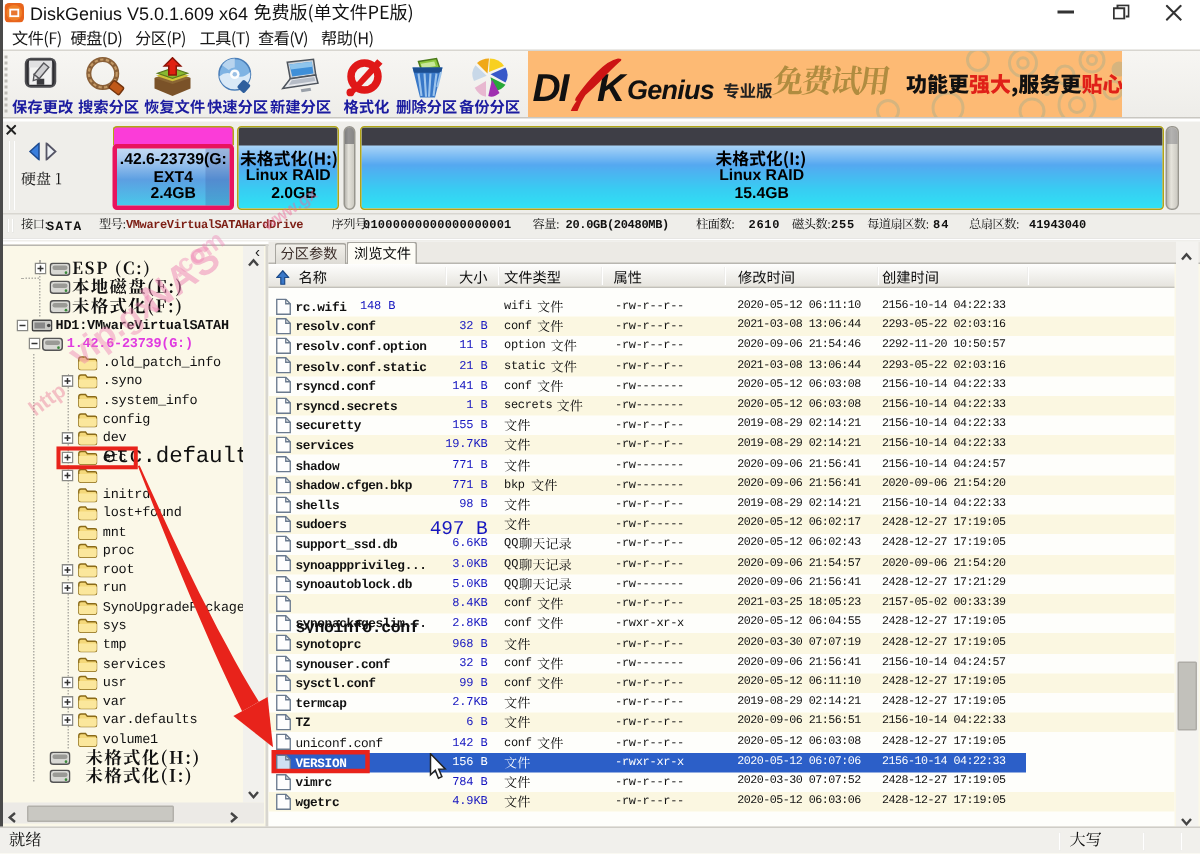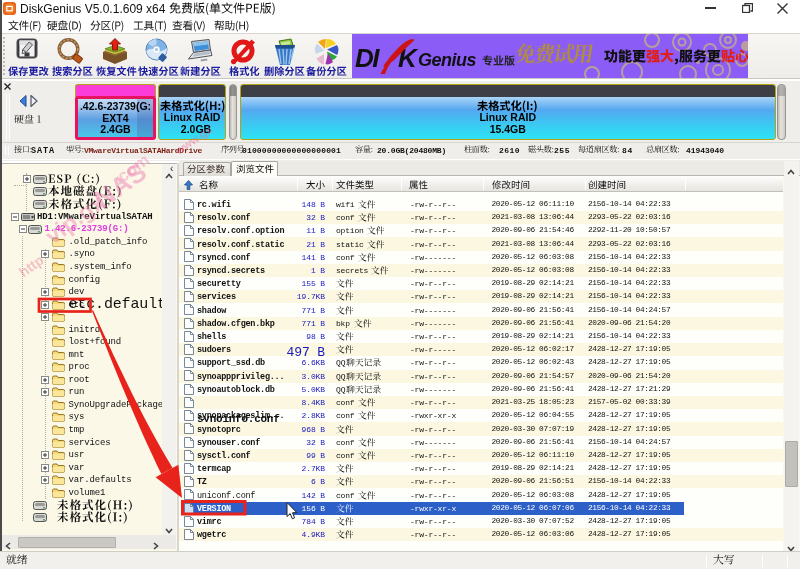--- a/index.html
+++ b/index.html
@@ -156,21 +156,21 @@
 <div class="ab" style="left:264.1px;top:66px">
     <svg width="40.8" height="11.7" viewBox="0 -9.0 40.8 11.7" style="display:block;overflow:visible">
       <path d="M7.1 -7.6V-1.6H8.0V-7.6ZM8.5 -8.5V-0.4C8.5 -0.2 8.5 -0.2 8.3 -0.2C8.2 -0.2 7.7 -0.1 7.2 -0.2C7.4 0.1 7.5 0.6 7.5 0.9C8.3 0.9 8.8 0.9 9.1 0.7C9.4 0.5 9.6 0.2 9.6 -0.3V-8.5ZM0.4 -4.8V-3.7H0.9V-3.2C0.9 -1.9 0.9 -0.5 0.3 0.4C0.6 0.5 1.0 0.8 1.2 1.0C1.4 0.6 1.5 0.2 1.7 -0.3C1.9 -1.2 1.9 -2.3 1.9 -3.2V-3.7H2.5V-0.4C2.5 -0.3 2.4 -0.2 2.3 -0.2C2.2 -0.2 1.9 -0.2 1.7 -0.3C1.8 0.0 1.9 0.5 1.9 0.8C2.5 0.8 2.8 0.8 3.1 0.6C3.4 0.4 3.5 0.1 3.5 -0.4V-3.7H3.9C3.9 -2.3 3.8 -0.7 3.4 0.4C3.6 0.6 4.0 0.8 4.2 1.0C4.7 -0.3 4.8 -2.2 4.9 -3.7H5.4V-0.4C5.4 -0.3 5.4 -0.2 5.3 -0.2C5.2 -0.2 4.9 -0.2 4.6 -0.3C4.7 0.0 4.9 0.5 4.9 0.8C5.4 0.8 5.8 0.8 6.1 0.6C6.3 0.4 6.4 0.1 6.4 -0.4V-3.7H6.8V-4.8H6.4V-8.3H3.9V-4.8H3.5V-8.3H0.9V-4.8ZM1.9 -7.3H2.5V-4.8H1.9ZM4.9 -7.3H5.4V-4.8H4.9Z M14.8 -2.2C14.5 -1.6 14.0 -0.8 13.5 -0.3C13.7 -0.2 14.2 0.1 14.4 0.3C14.9 -0.2 15.5 -1.1 15.9 -1.9ZM17.9 -1.8C18.5 -1.2 19.0 -0.3 19.3 0.2L20.2 -0.3C20.0 -0.9 19.4 -1.7 18.9 -2.3ZM10.9 -8.3V0.9H11.9V-7.2H12.7C12.6 -6.5 12.4 -5.7 12.2 -5.0C12.7 -4.3 12.8 -3.7 12.9 -3.2C12.9 -2.9 12.8 -2.7 12.7 -2.6C12.6 -2.5 12.5 -2.5 12.4 -2.5C12.3 -2.5 12.2 -2.5 12.0 -2.5C12.2 -2.2 12.3 -1.7 12.3 -1.4C12.5 -1.4 12.7 -1.4 12.9 -1.5C13.1 -1.5 13.3 -1.6 13.5 -1.7C13.8 -1.9 13.9 -2.4 13.9 -3.0C13.9 -3.6 13.8 -4.4 13.2 -5.2C13.5 -6.0 13.8 -7.0 14.1 -7.9L13.3 -8.3L13.1 -8.3ZM16.8 -8.8C16.1 -7.6 14.9 -6.5 13.6 -5.9C13.9 -5.6 14.2 -5.2 14.4 -5.0L14.8 -5.2V-4.5H16.5V-3.7H14.1V-2.6H16.5V-0.4C16.5 -0.2 16.5 -0.2 16.3 -0.2C16.2 -0.2 15.7 -0.2 15.3 -0.2C15.4 0.1 15.6 0.6 15.7 0.9C16.4 0.9 16.8 0.9 17.2 0.7C17.6 0.5 17.7 0.2 17.7 -0.4V-2.6H20.0V-3.7H17.7V-4.5H19.0V-5.3L19.5 -5.0C19.6 -5.3 20.0 -5.7 20.3 -6.0C19.5 -6.4 18.5 -6.9 17.6 -8.0L17.8 -8.4ZM15.3 -5.6C15.9 -6.0 16.5 -6.5 17.0 -7.1C17.6 -6.5 18.1 -6.0 18.6 -5.6Z M27.4 -8.6 26.3 -8.1C26.8 -7.0 27.6 -5.9 28.3 -4.9H22.9C23.7 -5.8 24.4 -7.0 24.9 -8.2L23.5 -8.5C23.0 -7.0 21.9 -5.6 20.7 -4.7C21.0 -4.5 21.5 -4.0 21.8 -3.7C22.0 -3.9 22.2 -4.1 22.4 -4.3V-3.7H24.0C23.8 -2.2 23.3 -0.9 21.0 -0.1C21.3 0.1 21.6 0.6 21.8 0.9C24.4 -0.0 25.1 -1.8 25.3 -3.7H27.5C27.4 -1.6 27.3 -0.7 27.1 -0.5C26.9 -0.4 26.8 -0.4 26.7 -0.4C26.4 -0.4 25.9 -0.4 25.3 -0.4C25.5 -0.1 25.7 0.4 25.7 0.8C26.3 0.8 26.9 0.8 27.3 0.8C27.6 0.7 27.9 0.6 28.2 0.3C28.5 -0.1 28.7 -1.3 28.8 -4.4V-4.4C29.0 -4.2 29.2 -4.0 29.3 -3.8C29.6 -4.2 30.0 -4.6 30.3 -4.9C29.3 -5.7 28.0 -7.3 27.4 -8.6Z M40.1 -8.2H31.4V0.6H40.4V-0.6H32.6V-7.0H40.1ZM33.3 -5.7C34.0 -5.1 34.8 -4.5 35.5 -3.8C34.7 -3.1 33.8 -2.4 32.9 -1.9C33.1 -1.7 33.6 -1.2 33.8 -1.0C34.7 -1.5 35.6 -2.2 36.4 -3.0C37.2 -2.3 38.0 -1.6 38.5 -1.0L39.4 -1.9C38.9 -2.5 38.1 -3.2 37.3 -3.9C38.0 -4.6 38.6 -5.4 39.1 -6.3L37.9 -6.7C37.5 -6.0 37.0 -5.3 36.4 -4.7C35.6 -5.3 34.8 -5.9 34.1 -6.4Z" fill="#1c1ca0"></path>
     </svg>
   </div>
 <div class="ab" style="left:305.6px;top:66px">
     <svg width="40.8" height="11.7" viewBox="0 -9.0 40.8 11.7" style="display:block;overflow:visible">
       <path d="M6.5 -6.8C6.1 -6.4 5.6 -6.1 5.0 -5.8C4.4 -6.1 3.9 -6.4 3.5 -6.8L3.5 -6.8ZM3.7 -8.7C3.1 -7.9 2.1 -6.9 0.6 -6.3C0.9 -6.1 1.2 -5.7 1.4 -5.4C1.8 -5.6 2.2 -5.8 2.6 -6.1C2.9 -5.8 3.3 -5.5 3.7 -5.3C2.6 -4.9 1.4 -4.7 0.2 -4.6C0.4 -4.3 0.6 -3.8 0.7 -3.4L1.5 -3.6V0.9H2.8V0.6H7.2V0.9H8.6V-3.6H1.8C2.9 -3.8 4.1 -4.2 5.1 -4.6C6.3 -4.1 7.8 -3.7 9.3 -3.6C9.5 -3.9 9.8 -4.4 10.1 -4.7C8.8 -4.8 7.5 -5.0 6.4 -5.3C7.3 -5.9 8.0 -6.6 8.5 -7.4L7.7 -7.9L7.5 -7.8H4.5C4.7 -8.0 4.8 -8.2 5.0 -8.4ZM2.8 -1.1H4.4V-0.4H2.8ZM2.8 -2.0V-2.6H4.4V-2.0ZM7.2 -1.1V-0.4H5.7V-1.1ZM7.2 -2.0H5.7V-2.6H7.2Z M12.6 -8.6C12.1 -7.2 11.3 -5.7 10.4 -4.8C10.6 -4.5 10.9 -3.8 11.0 -3.5C11.2 -3.7 11.4 -4.0 11.6 -4.2V0.9H12.8V-6.2C13.2 -6.8 13.5 -7.6 13.8 -8.3ZM18.1 -8.5 17.0 -8.3C17.3 -6.8 17.8 -5.7 18.5 -4.8H14.7C15.4 -5.7 16.0 -6.9 16.3 -8.1L15.1 -8.4C14.7 -6.9 14.0 -5.6 13.0 -4.8C13.2 -4.5 13.6 -4.0 13.7 -3.7C13.9 -3.8 14.1 -4.0 14.3 -4.3V-3.7H15.2C15.1 -1.9 14.5 -0.6 13.1 0.0C13.4 0.2 13.8 0.7 13.9 0.9C15.5 0.1 16.2 -1.4 16.5 -3.7H17.8C17.7 -1.5 17.6 -0.6 17.4 -0.4C17.3 -0.3 17.2 -0.2 17.1 -0.2C16.9 -0.2 16.5 -0.2 16.1 -0.3C16.3 0.0 16.4 0.5 16.5 0.8C16.9 0.9 17.4 0.9 17.7 0.8C18.0 0.8 18.3 0.7 18.5 0.4C18.8 -0.0 18.9 -1.2 19.0 -4.2C19.2 -4.0 19.3 -3.9 19.5 -3.8C19.6 -4.2 20.0 -4.6 20.3 -4.8C19.1 -5.7 18.5 -6.7 18.1 -8.5Z M27.4 -8.6 26.3 -8.1C26.8 -7.0 27.6 -5.9 28.3 -4.9H22.9C23.7 -5.8 24.4 -7.0 24.9 -8.2L23.5 -8.5C23.0 -7.0 21.9 -5.6 20.7 -4.7C21.0 -4.5 21.5 -4.0 21.8 -3.7C22.0 -3.9 22.2 -4.1 22.4 -4.3V-3.7H24.0C23.8 -2.2 23.3 -0.9 21.0 -0.1C21.3 0.1 21.6 0.6 21.8 0.9C24.4 -0.0 25.1 -1.8 25.3 -3.7H27.5C27.4 -1.6 27.3 -0.7 27.1 -0.5C26.9 -0.4 26.8 -0.4 26.7 -0.4C26.4 -0.4 25.9 -0.4 25.3 -0.4C25.5 -0.1 25.7 0.4 25.7 0.8C26.3 0.8 26.9 0.8 27.3 0.8C27.6 0.7 27.9 0.6 28.2 0.3C28.5 -0.1 28.7 -1.3 28.8 -4.4V-4.4C29.0 -4.2 29.2 -4.0 29.3 -3.8C29.6 -4.2 30.0 -4.6 30.3 -4.9C29.3 -5.7 28.0 -7.3 27.4 -8.6Z M40.1 -8.2H31.4V0.6H40.4V-0.6H32.6V-7.0H40.1ZM33.3 -5.7C34.0 -5.1 34.8 -4.5 35.5 -3.8C34.7 -3.1 33.8 -2.4 32.9 -1.9C33.1 -1.7 33.6 -1.2 33.8 -1.0C34.7 -1.5 35.6 -2.2 36.4 -3.0C37.2 -2.3 38.0 -1.6 38.5 -1.0L39.4 -1.9C38.9 -2.5 38.1 -3.2 37.3 -3.9C38.0 -4.6 38.6 -5.4 39.1 -6.3L37.9 -6.7C37.5 -6.0 37.0 -5.3 36.4 -4.7C35.6 -5.3 34.8 -5.9 34.1 -6.4Z" fill="#1c1ca0"></path>
     </svg>
   </div>
-<div class="ab" style="left:352px;top:34px;width:396px;height:44px;background:#8b5cf6;overflow:hidden">
+<div class="ab" style="left:352px;top:34px;width:396px;height:44px;background:#fdba74;overflow:hidden">
 <svg class="ab" style="left:180px;top:0" width="216" height="44" viewBox="0 0 216 44">
 <g fill="none" stroke="#c9b382" stroke-width="2" opacity="0.75">
 <circle cx="150" cy="8" r="9"></circle>
         <circle cx="150" cy="8" r="3.5"></circle>
 <circle cx="178" cy="16" r="6"></circle>
 <circle cx="196" cy="6" r="8"></circle>
         <circle cx="196" cy="6" r="3"></circle>
 <circle cx="186" cy="36" r="12"></circle>
         <circle cx="186" cy="36" r="5"></circle>
 <circle cx="156" cy="40" r="8"></circle>
@@ -619,21 +619,21 @@
     <svg width="38.0" height="10.9" viewBox="0 -8.4 38.0 10.9" style="display:block;overflow:visible">
       <path d="M8.0 -7.8V-0.2C8.0 -0.0 7.9 0.0 7.7 0.1C7.5 0.1 6.9 0.1 6.3 0.0C6.4 0.2 6.5 0.5 6.5 0.7C7.4 0.7 7.9 0.7 8.2 0.6C8.5 0.5 8.7 0.3 8.7 -0.2V-7.8ZM6.1 -6.9V-1.6H6.8V-6.9ZM1.3 -4.5V-0.4C1.3 0.4 1.6 0.6 2.6 0.6C2.8 0.6 4.1 0.6 4.3 0.6C5.2 0.6 5.4 0.2 5.5 -1.1C5.3 -1.1 5.0 -1.2 4.8 -1.3C4.8 -0.2 4.7 0.0 4.3 0.0C4.0 0.0 2.9 0.0 2.6 0.0C2.1 0.0 2.1 -0.1 2.1 -0.4V-3.9H4.1C4.0 -2.7 3.9 -2.3 3.8 -2.1C3.8 -2.0 3.7 -2.0 3.6 -2.0C3.4 -2.0 3.1 -2.0 2.7 -2.1C2.8 -1.9 2.9 -1.6 2.9 -1.5C3.3 -1.4 3.7 -1.4 3.9 -1.4C4.1 -1.5 4.3 -1.5 4.4 -1.7C4.6 -1.9 4.7 -2.6 4.8 -4.2C4.8 -4.3 4.8 -4.5 4.8 -4.5ZM3.0 -8.0C2.5 -6.7 1.5 -5.4 0.3 -4.6C0.4 -4.4 0.7 -4.2 0.8 -4.1C1.7 -4.8 2.5 -5.7 3.1 -6.8C3.9 -6.0 4.7 -5.0 5.1 -4.3L5.7 -4.8C5.2 -5.5 4.2 -6.5 3.4 -7.4L3.6 -7.8Z M13.2 -7.2V-6.6H15.0V-5.9H12.6V-5.3H15.0V-4.6H13.2V-4.0H15.0V-3.3H13.1V-2.7H15.0V-2.0H12.7V-1.4H15.0V-0.5H15.7V-1.4H18.4V-2.0H15.7V-2.7H18.0V-3.3H15.7V-4.0H17.8V-5.3H18.5V-5.9H17.8V-7.2H15.7V-8.0H15.0V-7.2ZM15.7 -5.3H17.2V-4.6H15.7ZM15.7 -5.9V-6.6H17.2V-5.9ZM10.4 -3.7C10.4 -3.8 10.6 -4.0 10.8 -4.0H12.0C11.8 -3.2 11.6 -2.5 11.4 -1.8C11.1 -2.2 10.9 -2.7 10.8 -3.3L10.2 -3.1C10.5 -2.3 10.8 -1.7 11.1 -1.2C10.8 -0.6 10.3 -0.1 9.9 0.3C10.0 0.4 10.3 0.6 10.4 0.8C10.8 0.4 11.2 -0.1 11.6 -0.7C12.6 0.3 14.0 0.5 15.7 0.5H18.4C18.4 0.3 18.5 0.0 18.6 -0.1C18.2 -0.1 16.1 -0.1 15.7 -0.1C14.1 -0.1 12.8 -0.3 11.9 -1.3C12.3 -2.1 12.5 -3.2 12.7 -4.6L12.3 -4.7L12.1 -4.7H11.3C11.8 -5.4 12.3 -6.3 12.7 -7.2L12.3 -7.5L12.0 -7.4H10.1V-6.8H11.8C11.4 -5.9 10.9 -5.1 10.7 -4.9C10.5 -4.6 10.3 -4.4 10.1 -4.3C10.2 -4.2 10.4 -3.9 10.4 -3.7Z M23.5 -4.3C24.0 -3.6 24.7 -2.6 25.0 -2.0L25.6 -2.3C25.3 -2.9 24.6 -3.9 24.1 -4.6ZM22.1 -3.8V-1.7H20.5V-3.8ZM22.1 -4.5H20.5V-6.5H22.1ZM19.8 -7.2V-0.2H20.5V-1.0H22.7V-7.2ZM26.3 -7.9V-6.1H23.2V-5.4H26.3V-0.3C26.3 -0.1 26.2 -0.1 26.0 -0.1C25.8 -0.0 25.1 -0.0 24.3 -0.1C24.4 0.1 24.6 0.5 24.6 0.7C25.6 0.7 26.2 0.7 26.5 0.5C26.8 0.4 27.0 0.2 27.0 -0.3V-5.4H28.1V-6.1H27.0V-7.9Z M29.4 -5.8V0.8H30.1V-5.8ZM29.5 -7.5C29.9 -7.1 30.4 -6.5 30.7 -6.1L31.2 -6.5C31.0 -6.9 30.5 -7.5 30.1 -7.9ZM32.1 -2.8H34.4V-1.5H32.1ZM32.1 -4.7H34.4V-3.4H32.1ZM31.5 -5.3V-0.9H35.1V-5.3ZM31.8 -7.4V-6.8H36.4V-0.1C36.4 0.0 36.4 0.1 36.3 0.1C36.2 0.1 35.8 0.1 35.4 0.1C35.5 0.2 35.6 0.5 35.6 0.7C36.2 0.7 36.6 0.7 36.8 0.6C37.1 0.5 37.2 0.3 37.2 -0.1V-7.4Z" fill="#111"></path>
     </svg>
   </div>
 <div class="ab" style="left:179px;top:192px;width:604px;height:359px;background:#fefefb"></div>
 <svg class="ab" style="left:183.5px;top:198.6px" width="10" height="11" viewBox="0 0 10 11">
 <path d="M0.5 0.5 L6.5 0.5 L9.5 3.5 L9.5 10.5 L0.5 10.5 Z" fill="#fefefe" stroke="#6a7a8e" stroke-width="0.9"></path>
 <path d="M6.5 0.5 L6.5 3.5 L9.5 3.5" fill="none" stroke="#6a7a8e" stroke-width="0.9"></path>
   </svg>
 <div class="ab mono" style="left:197px;top:199.8px;font-size:8.5px;letter-spacing:-0.25px;color:#111;font-weight:bold;white-space:nowrap">rc.wifi</div>
-<div class="ab mono" style="left:240px;top:199.8px;width:85px;text-align:right;font-size:8px;letter-spacing:-0.1px;color:#1717c0;white-space:nowrap">148 B</div>
+<div class="ab mono" style="left:240px;top:199.8px;width:85px;font-size:8px;letter-spacing:-0.1px;color:#1717c0;white-space:nowrap">148 B</div>
 <div class="ab mono" style="left:336px;top:199.8px;font-size:8px;letter-spacing:-0.2px;color:#111">wifi</div>
 <div class="ab" style="left:358.0px;top:199.8px">
     <svg width="17.6" height="10.1" viewBox="0 -7.7 17.6 10.1" style="display:block;overflow:visible">
       <path d="M3.6 -7.4 3.5 -7.3C4.0 -6.9 4.5 -6.3 4.6 -5.8C5.3 -5.3 5.7 -6.7 3.6 -7.4ZM6.2 -5.2C5.9 -3.9 5.3 -2.9 4.4 -1.9C3.5 -2.8 2.8 -3.8 2.4 -5.2ZM7.6 -6.0 7.1 -5.5H0.4L0.5 -5.2H2.2C2.6 -3.7 3.2 -2.5 4.1 -1.5C3.2 -0.7 1.9 0.1 0.4 0.6L0.4 0.7C2.1 0.3 3.4 -0.4 4.4 -1.2C5.3 -0.3 6.5 0.3 7.8 0.7C8.0 0.4 8.2 0.2 8.5 0.2L8.5 0.1C7.1 -0.2 5.9 -0.8 4.8 -1.6C5.8 -2.6 6.5 -3.8 6.9 -5.2H8.2C8.3 -5.2 8.4 -5.2 8.4 -5.3C8.1 -5.6 7.6 -6.0 7.6 -6.0Z M14.0 -7.3V-5.3H12.7C12.8 -5.7 13.0 -6.1 13.1 -6.5C13.3 -6.5 13.4 -6.5 13.4 -6.6L12.5 -6.9C12.3 -5.6 11.8 -4.3 11.3 -3.4L11.4 -3.4C11.9 -3.8 12.2 -4.4 12.6 -5.1H14.0V-2.9H11.3L11.4 -2.7H14.0V0.7H14.1C14.4 0.7 14.6 0.5 14.6 0.5V-2.7H17.1C17.2 -2.7 17.3 -2.7 17.3 -2.8C17.0 -3.1 16.6 -3.5 16.6 -3.5L16.1 -2.9H14.6V-5.1H16.8C17.0 -5.1 17.0 -5.1 17.1 -5.2C16.8 -5.5 16.3 -5.9 16.3 -5.9L15.9 -5.3H14.6V-6.9C14.8 -7.0 14.9 -7.0 14.9 -7.2ZM11.0 -7.4C10.6 -5.7 9.8 -4.0 9.1 -3.0L9.2 -2.9C9.6 -3.3 10.0 -3.7 10.3 -4.3V0.7H10.4C10.6 0.7 10.9 0.5 10.9 0.5V-4.8C11.0 -4.8 11.1 -4.8 11.1 -4.9L10.8 -5.1C11.1 -5.6 11.4 -6.3 11.6 -6.9C11.8 -6.9 11.9 -7.0 11.9 -7.1Z" fill="#111"></path>
     </svg>
   </div>
 <div class="ab mono" style="left:410px;top:199.8px;font-size:8px;letter-spacing:-0.2px;color:#111;white-space:nowrap">-rw-r--r--</div>
 <div class="ab mono" style="left:491.5px;top:199.8px;font-size:7.8px;letter-spacing:-0.35px;color:#111;white-space:nowrap">2020-05-12 06:11:10</div>
 <div class="ab mono" style="left:588px;top:199.8px;font-size:7.8px;letter-spacing:-0.35px;color:#111;white-space:nowrap">2156-10-14 04:22:33</div>
 <div class="ab" style="left:179px;top:210.8px;width:604px;height:13.22px;background:#fbf7e1"></div>

